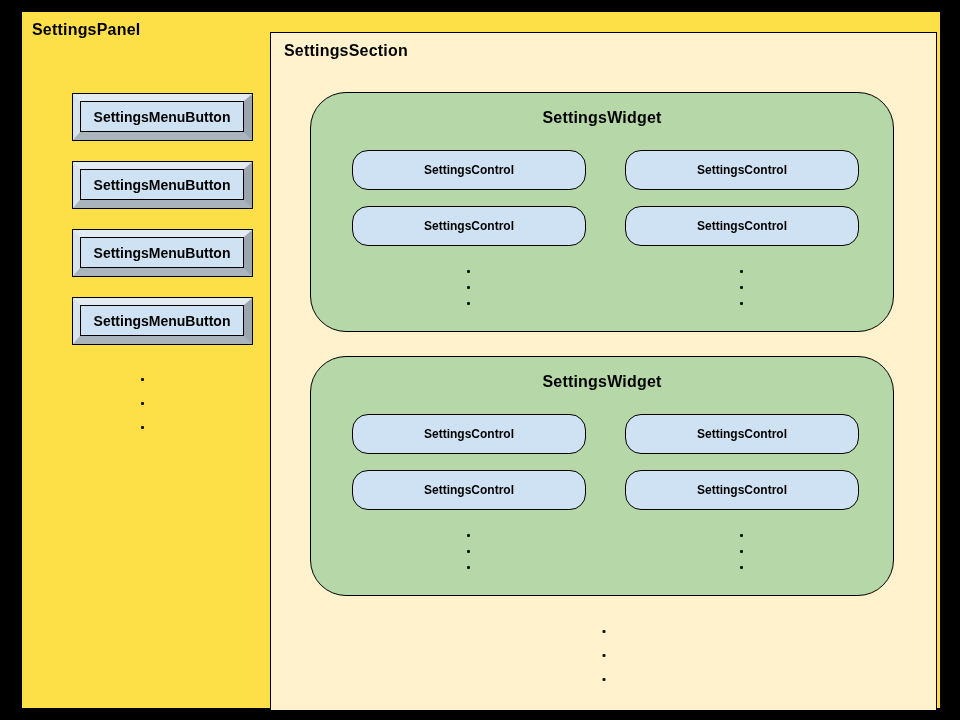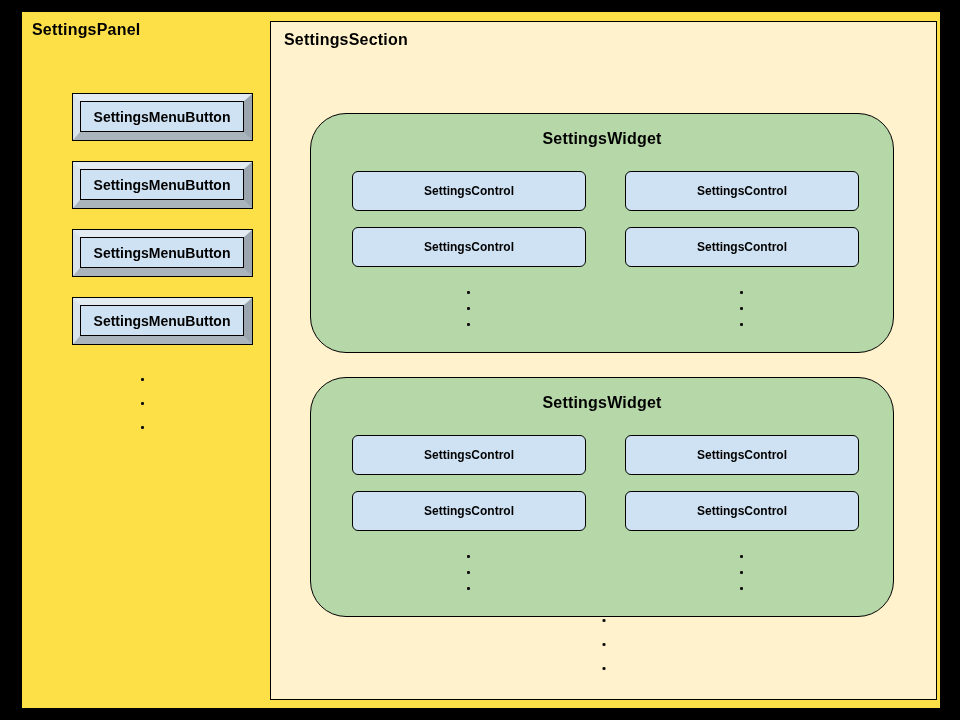--- a/index.html
+++ b/index.html
@@ -41,46 +41,45 @@
   .menu-button .face {
     width: 100%; height: 100%;
     border: 1px solid #000;
     background: #cfe2f3;
     display: flex; align-items: center; justify-content: center;
     font-weight: bold; font-size: 14px; color: #000;
   }
   
   #section {
     position: absolute;
-    left: 248px; top: 9px;
+    left: 248px; top: 20px;
     width: 667px; height: 679px;
     background: #fff2cc;
     border: 1px solid #000;
   }
   #section-title { position: absolute; left: 13px; top: 9px; }
   .widget {
     position: absolute;
     left: 39px;
     width: 584px; height: 240px;
     background: #b6d7a8;
     border: 1px solid #000;
     border-radius: 36px;
-    margin-top: 32px;
   }
   .widget-title {
     position: absolute;
     top: 16px; left: 0; right: 0;
     text-align: center;
   }
   .control {
     position: absolute;
     width: 234px; height: 40px;
     background: #cfe2f3;
     border: 1px solid #000;
-    border-radius: 6px;
+    border-radius: 16px;
     display: flex; align-items: center; justify-content: center;
     font-weight: bold; font-size: 12px; color: #000;
   }
   .ctl-r1 { top: 57px; }
   .ctl-r2 { top: 113px; }
   .ctl-c1 { left: 41px; }
   .ctl-c2 { left: 314px; }
   
   .vdots { position: absolute; display: flex; flex-direction: column; align-items: center; }
   .vdots .dot { width: 3px; height: 3px; background: #111; border-radius: 1px; }

